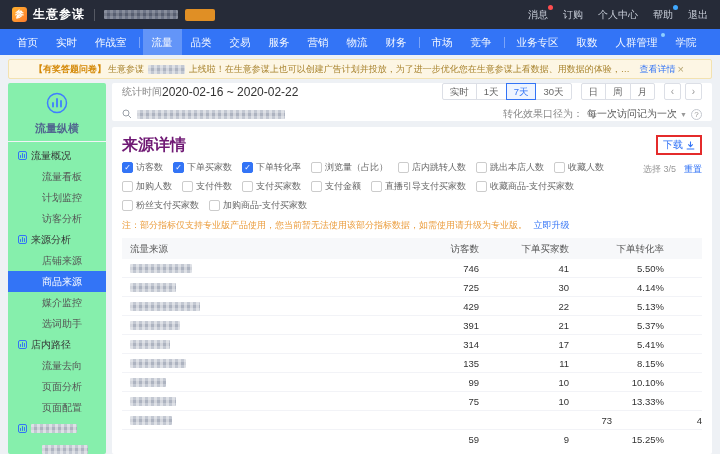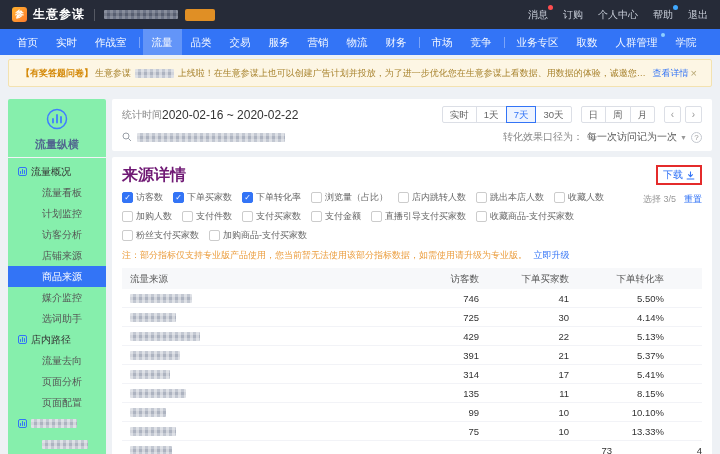--- a/index.html
+++ b/index.html
@@ -26,43 +26,43 @@
   .dot.red{background:#ff4d4f;} .dot.blue{background:#40a9ff;}
   
   .mainnav{height:26px;background:#3374f6;display:flex;align-items:stretch;padding:0 8px;}
   .nav-g{display:flex;align-items:stretch;}
   .nav-g.right{margin-left:auto;margin-right:48px;}
   .nav-item{padding:0 9px;line-height:26px;font-size:10.5px;color:rgba(255,255,255,.95);cursor:pointer;white-space:nowrap;position:relative;}
   .nav-item.active{background:rgba(255,255,255,.24);}
   .nav-item .dot{position:absolute;top:4px;right:2px;width:4px;height:4px;border-radius:50%;background:#8fd0ff;}
   .nav-sep{width:1px;height:11px;background:rgba(255,255,255,.35);align-self:center;margin:0 3px;}
   
-  .banner{margin:4px 8px 8px;height:28px;display:flex;align-items:center;background:#fdf6e4;
-    border:1px solid #f3e2b0;border-radius:2px;padding:0 12px;font-size:9px;color:#a8832e;white-space:nowrap;}
+  .banner{margin:4px 8px 0;height:20px;display:flex;align-items:center;background:#fdf6e4;
+    border:1px solid #f3e2b0;border-radius:2px;padding:0 25px;font-size:9px;color:#a8832e;white-space:nowrap;}
   .bn-prefix{color:#d48806;font-weight:bold;margin-right:2px;}
   .banner .mosaic{margin:0 4px;}
   .bn-text2{overflow:hidden;text-overflow:ellipsis;white-space:nowrap;flex:0 1 auto;min-width:0;}
   .bn-link{color:#3374f6;margin-left:6px;cursor:pointer;text-decoration:none;}
   .bn-spacer{flex:1;}
   .bn-close{color:#b9a977;cursor:pointer;font-size:11px;padding:0 2px;}
   
   .body{display:flex;gap:6px;padding:4px 8px 0;height:375px;}
   
   .sidebar{width:98px;flex:none;background:#86efac;border-radius:2px;overflow:hidden;height:100%;}
   .sb-head{padding:9px 0 5px;text-align:center;border-bottom:1px solid #f2f3f7;margin-bottom:3px;}
   .sb-title{font-size:11px;color:#51678f;font-weight:bold;margin-top:3px;}
   .sb-item{height:21px;line-height:21px;font-size:10px;color:#555;padding-left:34px;cursor:pointer;display:flex;align-items:center;white-space:nowrap;}
   .sb-item.grp{padding-left:10px;color:#333;gap:4px;}
   .sb-item.act{background:#3374f6;color:#fff;}
   .sb-gic{display:inline-flex;width:9px;height:9px;flex:none;}
   
   .main{flex:1;min-width:0;display:flex;flex-direction:column;gap:6px;height:100%;}
   .card{background:#fff;border-radius:2px;}
   
-  .toolcard{padding:7px 10px;flex:none;}
+  .toolcard{padding:0 10px;flex:none;}
   .tc-row1,.tc-row2{display:flex;align-items:center;font-size:10px;}
   .tc-row2{margin-top:7px;}
   .lbl{color:#888;}
   .val{color:#333;font-size:12px;}
   .tc-right{margin-left:auto;display:flex;align-items:center;gap:9px;}
   .seg{display:flex;}
   .segbtn{height:17px;line-height:15px;padding:0 7px;font-size:9.5px;background:#fff;border:1px solid #dcdfe6;
     color:#666;margin-left:-1px;cursor:pointer;font-family:inherit;}
   .segbtn:first-child{border-radius:2px 0 0 2px;margin-left:0;}
   .segbtn:last-child{border-radius:0 2px 2px 0;}
@@ -178,20 +178,29 @@
           </div>
           <div class="sb-item">
             <span class="sb-lab">流量看板</span>
           </div>
           <div class="sb-item">
             <span class="sb-lab">计划监控</span>
           </div>
           <div class="sb-item">
             <span class="sb-lab">访客分析</span>
           </div>
+          <div class="sb-item grp">
+            <span class="sb-gic">
+              <svg width="9" height="9" viewBox="0 0 9 9">
+                <rect x="0.5" y="0.5" width="8" height="8" rx="1.5" fill="none" stroke="#3374f6"></rect>
+                <path d="M2.5 6.5v-2M4.5 6.5v-4M6.5 6.5v-3" stroke="#3374f6" stroke-linecap="round" fill="none"></path>
+              </svg>
+            </span>
+            <span class="sb-lab">来源分析</span>
+          </div>
           <div class="sb-item">
             <span class="sb-lab">店铺来源</span>
           </div>
           <div class="sb-item act">
             <span class="sb-lab">商品来源</span>
           </div>
           <div class="sb-item">
             <span class="sb-lab">媒介监控</span>
           </div>
           <div class="sb-item">

